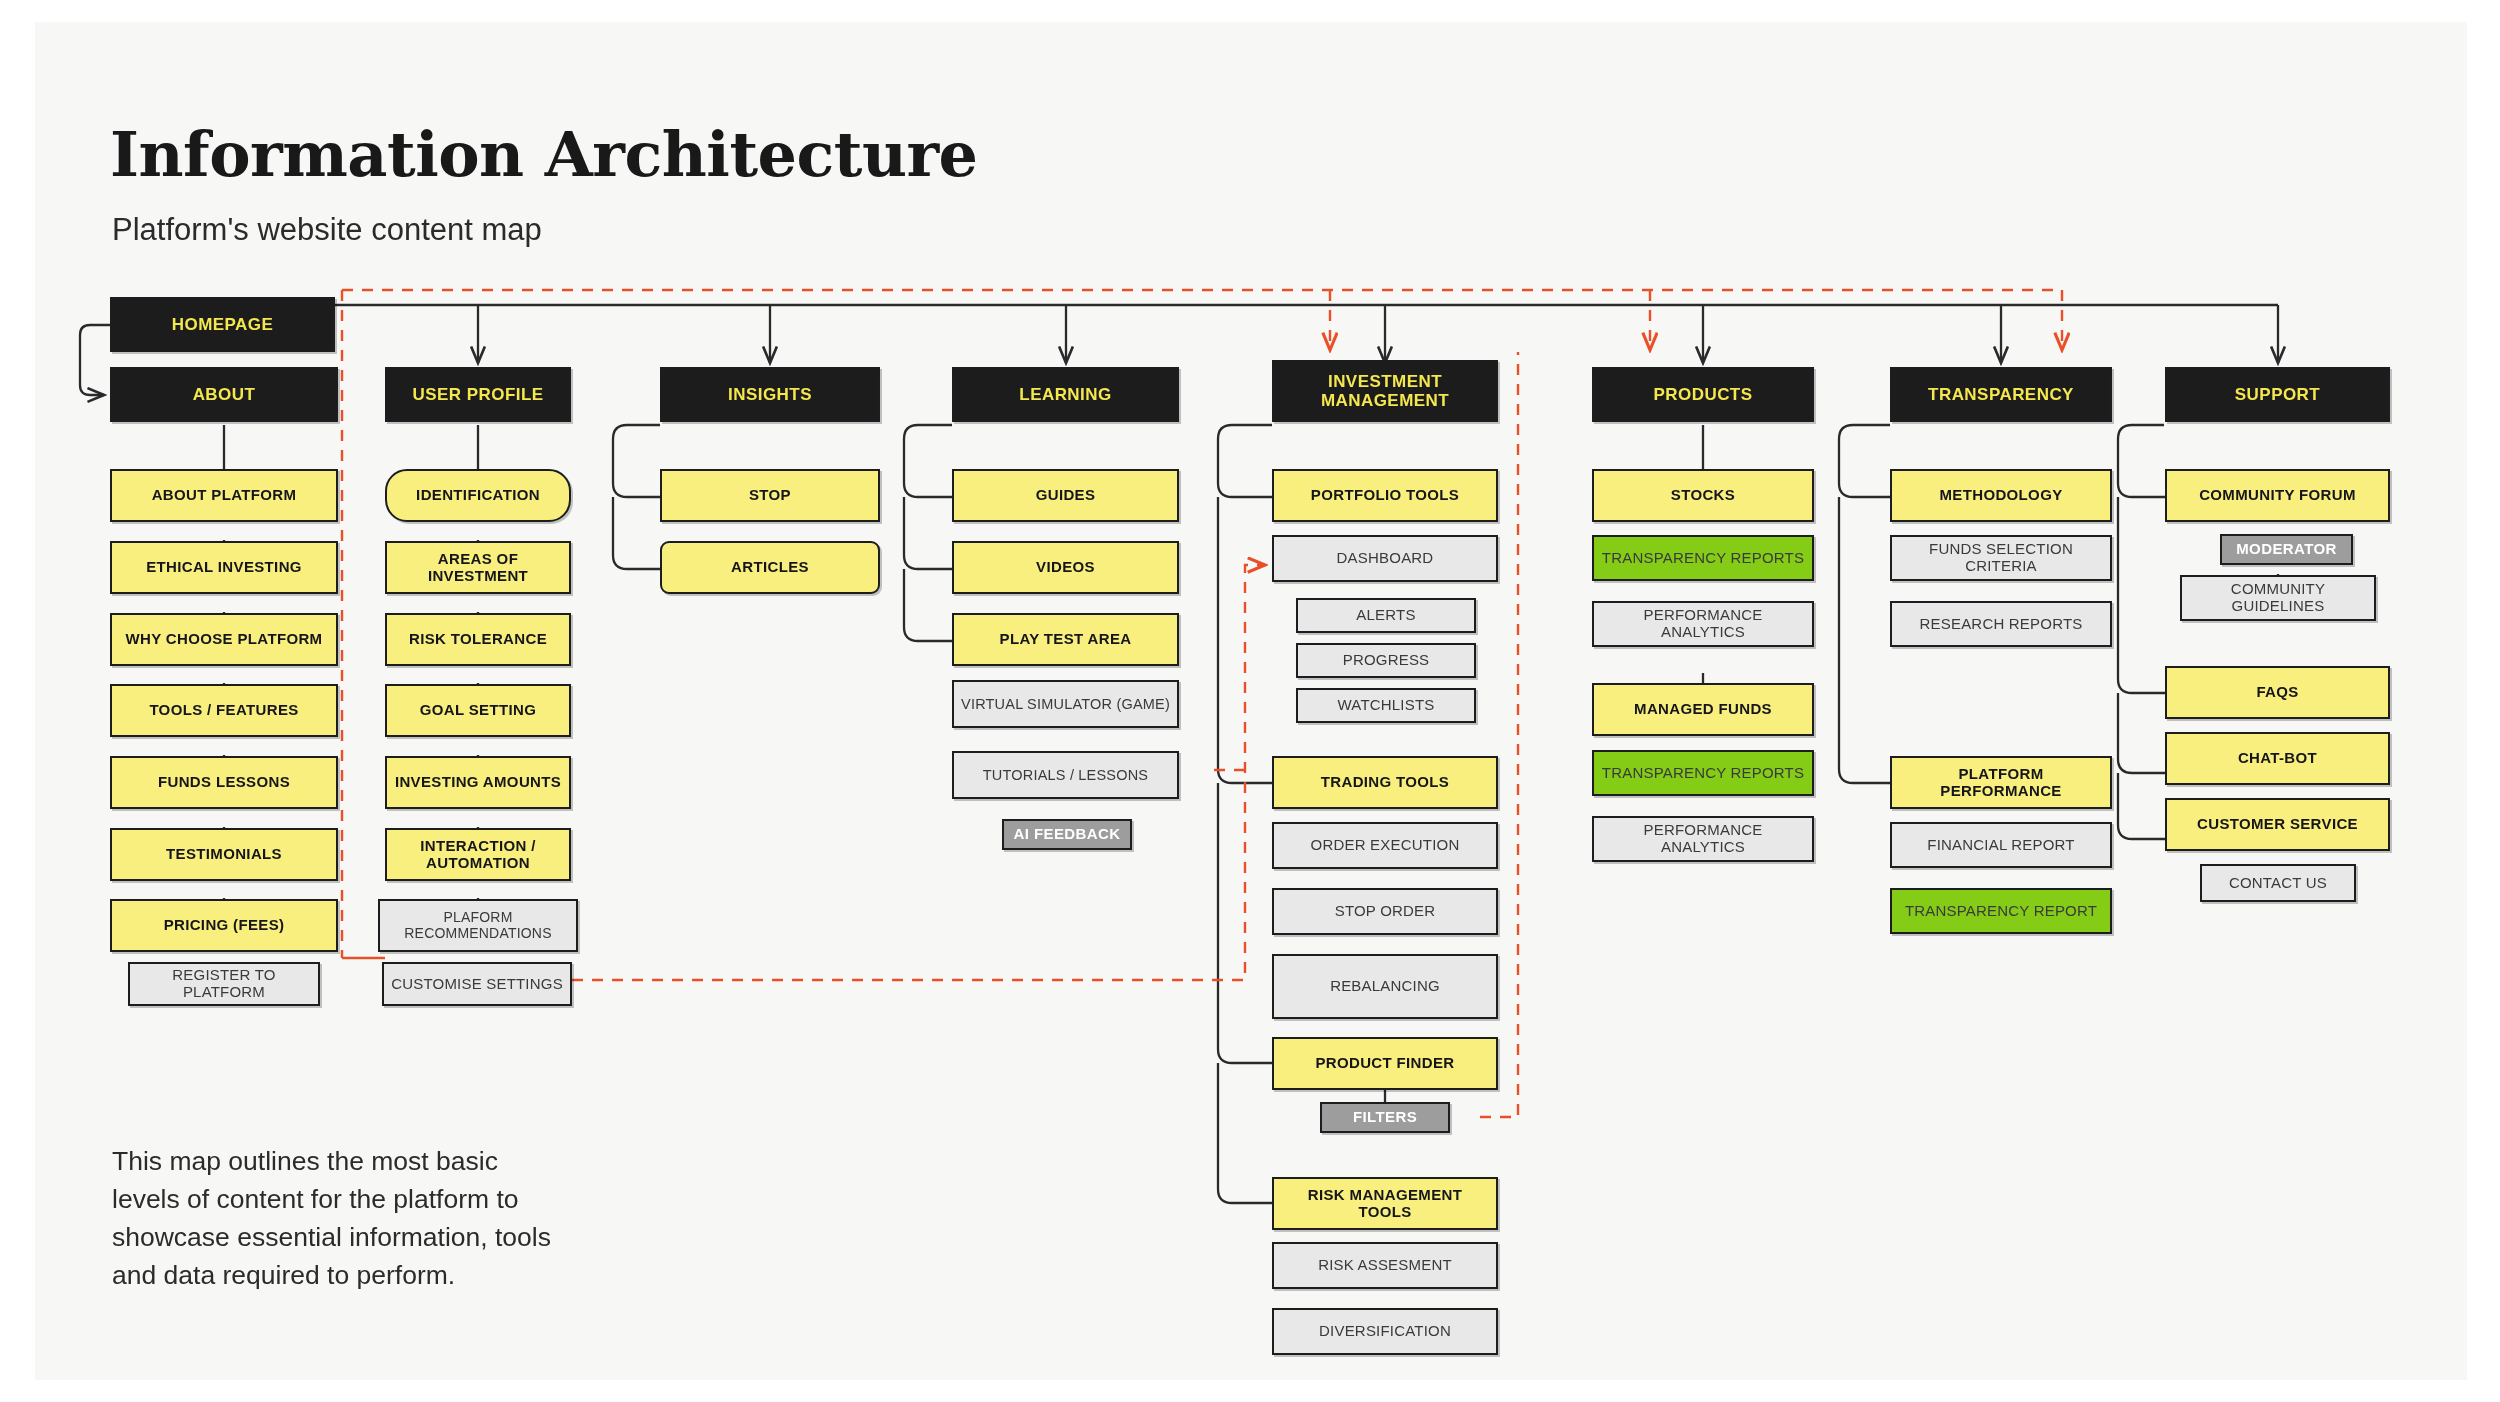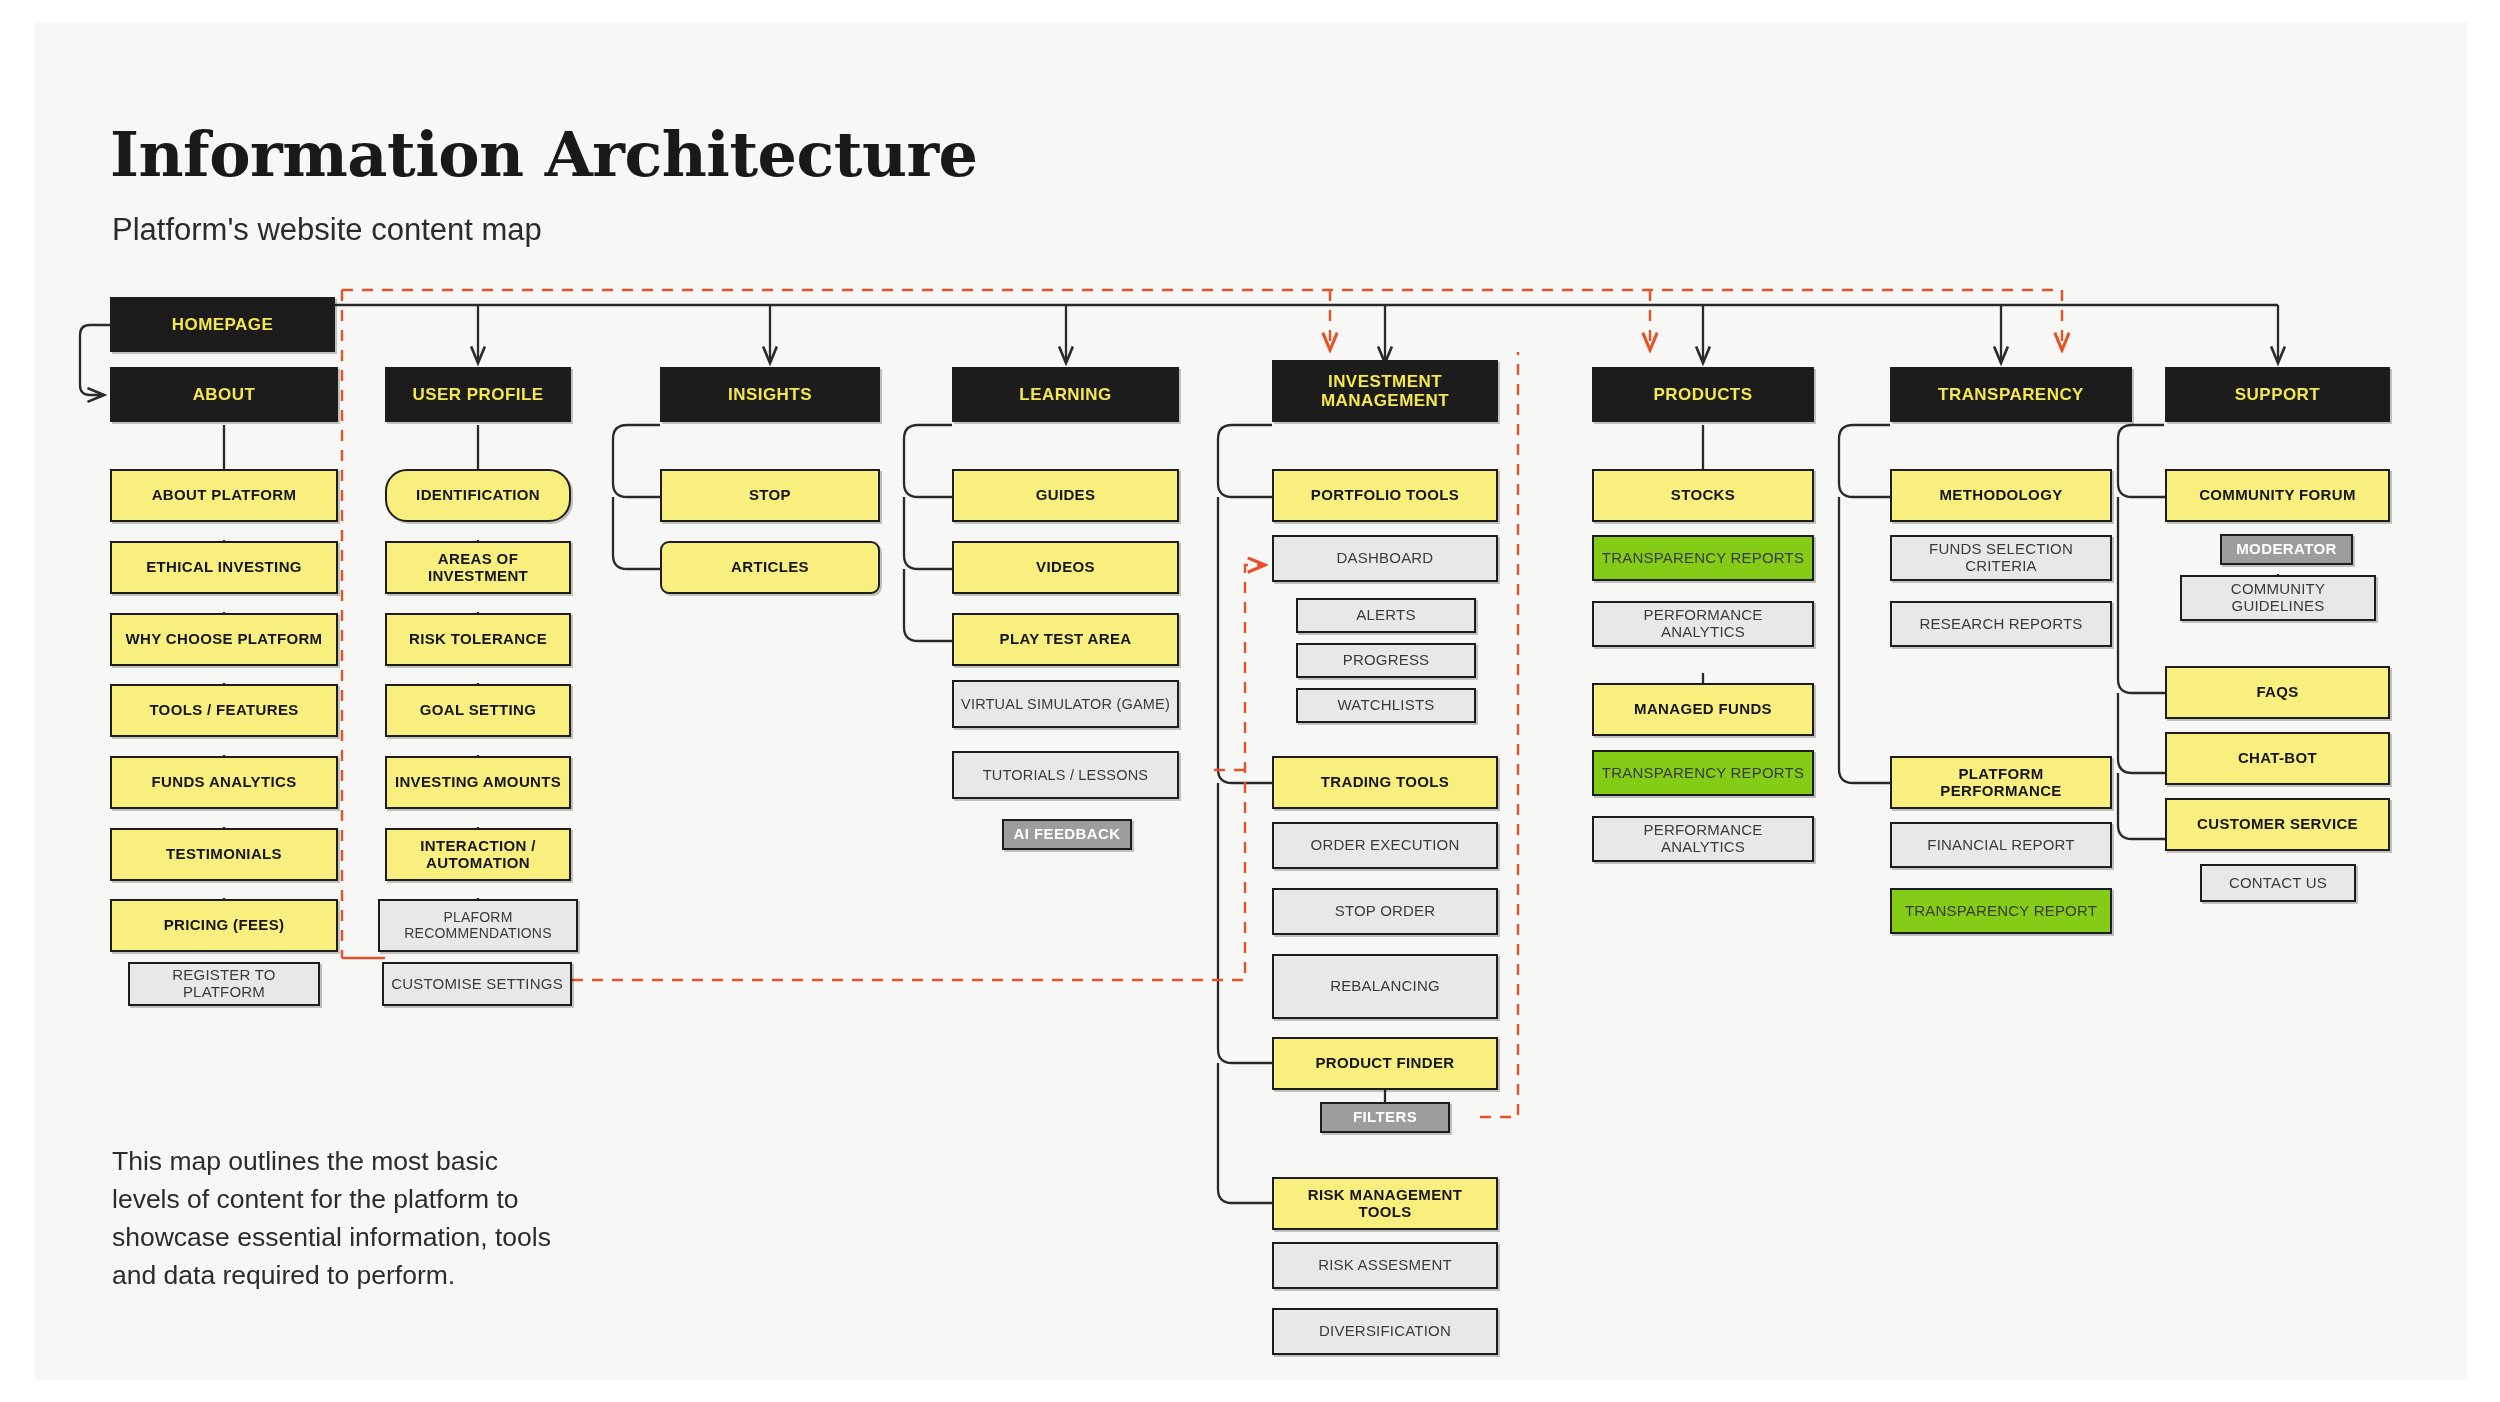--- a/index.html
+++ b/index.html
@@ -206,21 +206,21 @@
   <div class="subtitle">Platform's website content map</div>
   <div class="footnote">This map outlines the most basic levels of content for the platform to showcase essential information, tools and data required to perform.</div>
 
   <div class="node n-head" style="left:110px;top:297px;width:225px;height:55px;">HOMEPAGE</div>
 
   <div class="node n-head" style="left:110px;top:367px;width:228px;height:55px;">ABOUT</div>
   <div class="node n-yellow" style="left:110px;top:469px;width:228px;height:53px;">ABOUT PLATFORM</div>
   <div class="node n-yellow" style="left:110px;top:541px;width:228px;height:53px;">ETHICAL INVESTING</div>
   <div class="node n-yellow" style="left:110px;top:613px;width:228px;height:53px;">WHY CHOOSE PLATFORM</div>
   <div class="node n-yellow" style="left:110px;top:684px;width:228px;height:53px;">TOOLS / FEATURES</div>
-  <div class="node n-yellow" style="left:110px;top:756px;width:228px;height:53px;">FUNDS ANALYTICS</div>
+  <div class="node n-yellow" style="left:110px;top:756px;width:228px;height:53px;">FUNDS LESSONS</div>
   <div class="node n-yellow" style="left:110px;top:828px;width:228px;height:53px;">TESTIMONIALS</div>
   <div class="node n-yellow" style="left:110px;top:899px;width:228px;height:53px;">PRICING (FEES)</div>
   <div class="node n-grey" style="left:128px;top:962px;width:192px;height:44px;">REGISTER TO PLATFORM</div>
 
   <div class="node n-head" style="left:385px;top:367px;width:186px;height:55px;">USER PROFILE</div>
   <div class="node n-yellow" style="left:385px;top:469px;width:186px;height:53px;border-radius:22px;">IDENTIFICATION</div>
   <div class="node n-yellow" style="left:385px;top:541px;width:186px;height:53px;">AREAS OF INVESTMENT</div>
   <div class="node n-yellow" style="left:385px;top:613px;width:186px;height:53px;">RISK TOLERANCE</div>
   <div class="node n-yellow" style="left:385px;top:684px;width:186px;height:53px;">GOAL SETTING</div>
   <div class="node n-yellow" style="left:385px;top:756px;width:186px;height:53px;">INVESTING AMOUNTS</div>
@@ -260,21 +260,21 @@
   <div class="node n-grey" style="left:1272px;top:1308px;width:226px;height:47px;">DIVERSIFICATION</div>
 
   <div class="node n-head" style="left:1592px;top:367px;width:222px;height:55px;">PRODUCTS</div>
   <div class="node n-yellow" style="left:1592px;top:469px;width:222px;height:53px;">STOCKS</div>
   <div class="node n-white" style="left:1592px;top:535px;width:222px;height:46px;">TRANSPARENCY REPORTS</div>
   <div class="node n-grey" style="left:1592px;top:601px;width:222px;height:46px;">PERFORMANCE ANALYTICS</div>
   <div class="node n-yellow" style="left:1592px;top:683px;width:222px;height:53px;">MANAGED FUNDS</div>
   <div class="node n-white" style="left:1592px;top:750px;width:222px;height:46px;">TRANSPARENCY REPORTS</div>
   <div class="node n-grey" style="left:1592px;top:816px;width:222px;height:46px;">PERFORMANCE ANALYTICS</div>
 
-  <div class="node n-head" style="left:1890px;top:367px;width:242px;height:55px;">TRANSPARENCY</div>
+  <div class="node n-head" style="left:1890px;top:367px;width:222px;height:55px;">TRANSPARENCY</div>
   <div class="node n-yellow" style="left:1890px;top:469px;width:222px;height:53px;">METHODOLOGY</div>
   <div class="node n-grey" style="left:1890px;top:535px;width:222px;height:46px;">FUNDS SELECTION CRITERIA</div>
   <div class="node n-grey" style="left:1890px;top:601px;width:222px;height:46px;">RESEARCH REPORTS</div>
   <div class="node n-yellow" style="left:1890px;top:756px;width:222px;height:53px;">PLATFORM PERFORMANCE</div>
   <div class="node n-grey" style="left:1890px;top:822px;width:222px;height:46px;">FINANCIAL REPORT</div>
   <div class="node n-white" style="left:1890px;top:888px;width:222px;height:46px;">TRANSPARENCY REPORT</div>
 
   <div class="node n-head" style="left:2165px;top:367px;width:225px;height:55px;">SUPPORT</div>
   <div class="node n-yellow" style="left:2165px;top:469px;width:225px;height:53px;">COMMUNITY FORUM</div>
   <div class="node n-dark" style="left:2220px;top:534px;width:133px;height:31px;">MODERATOR</div>

